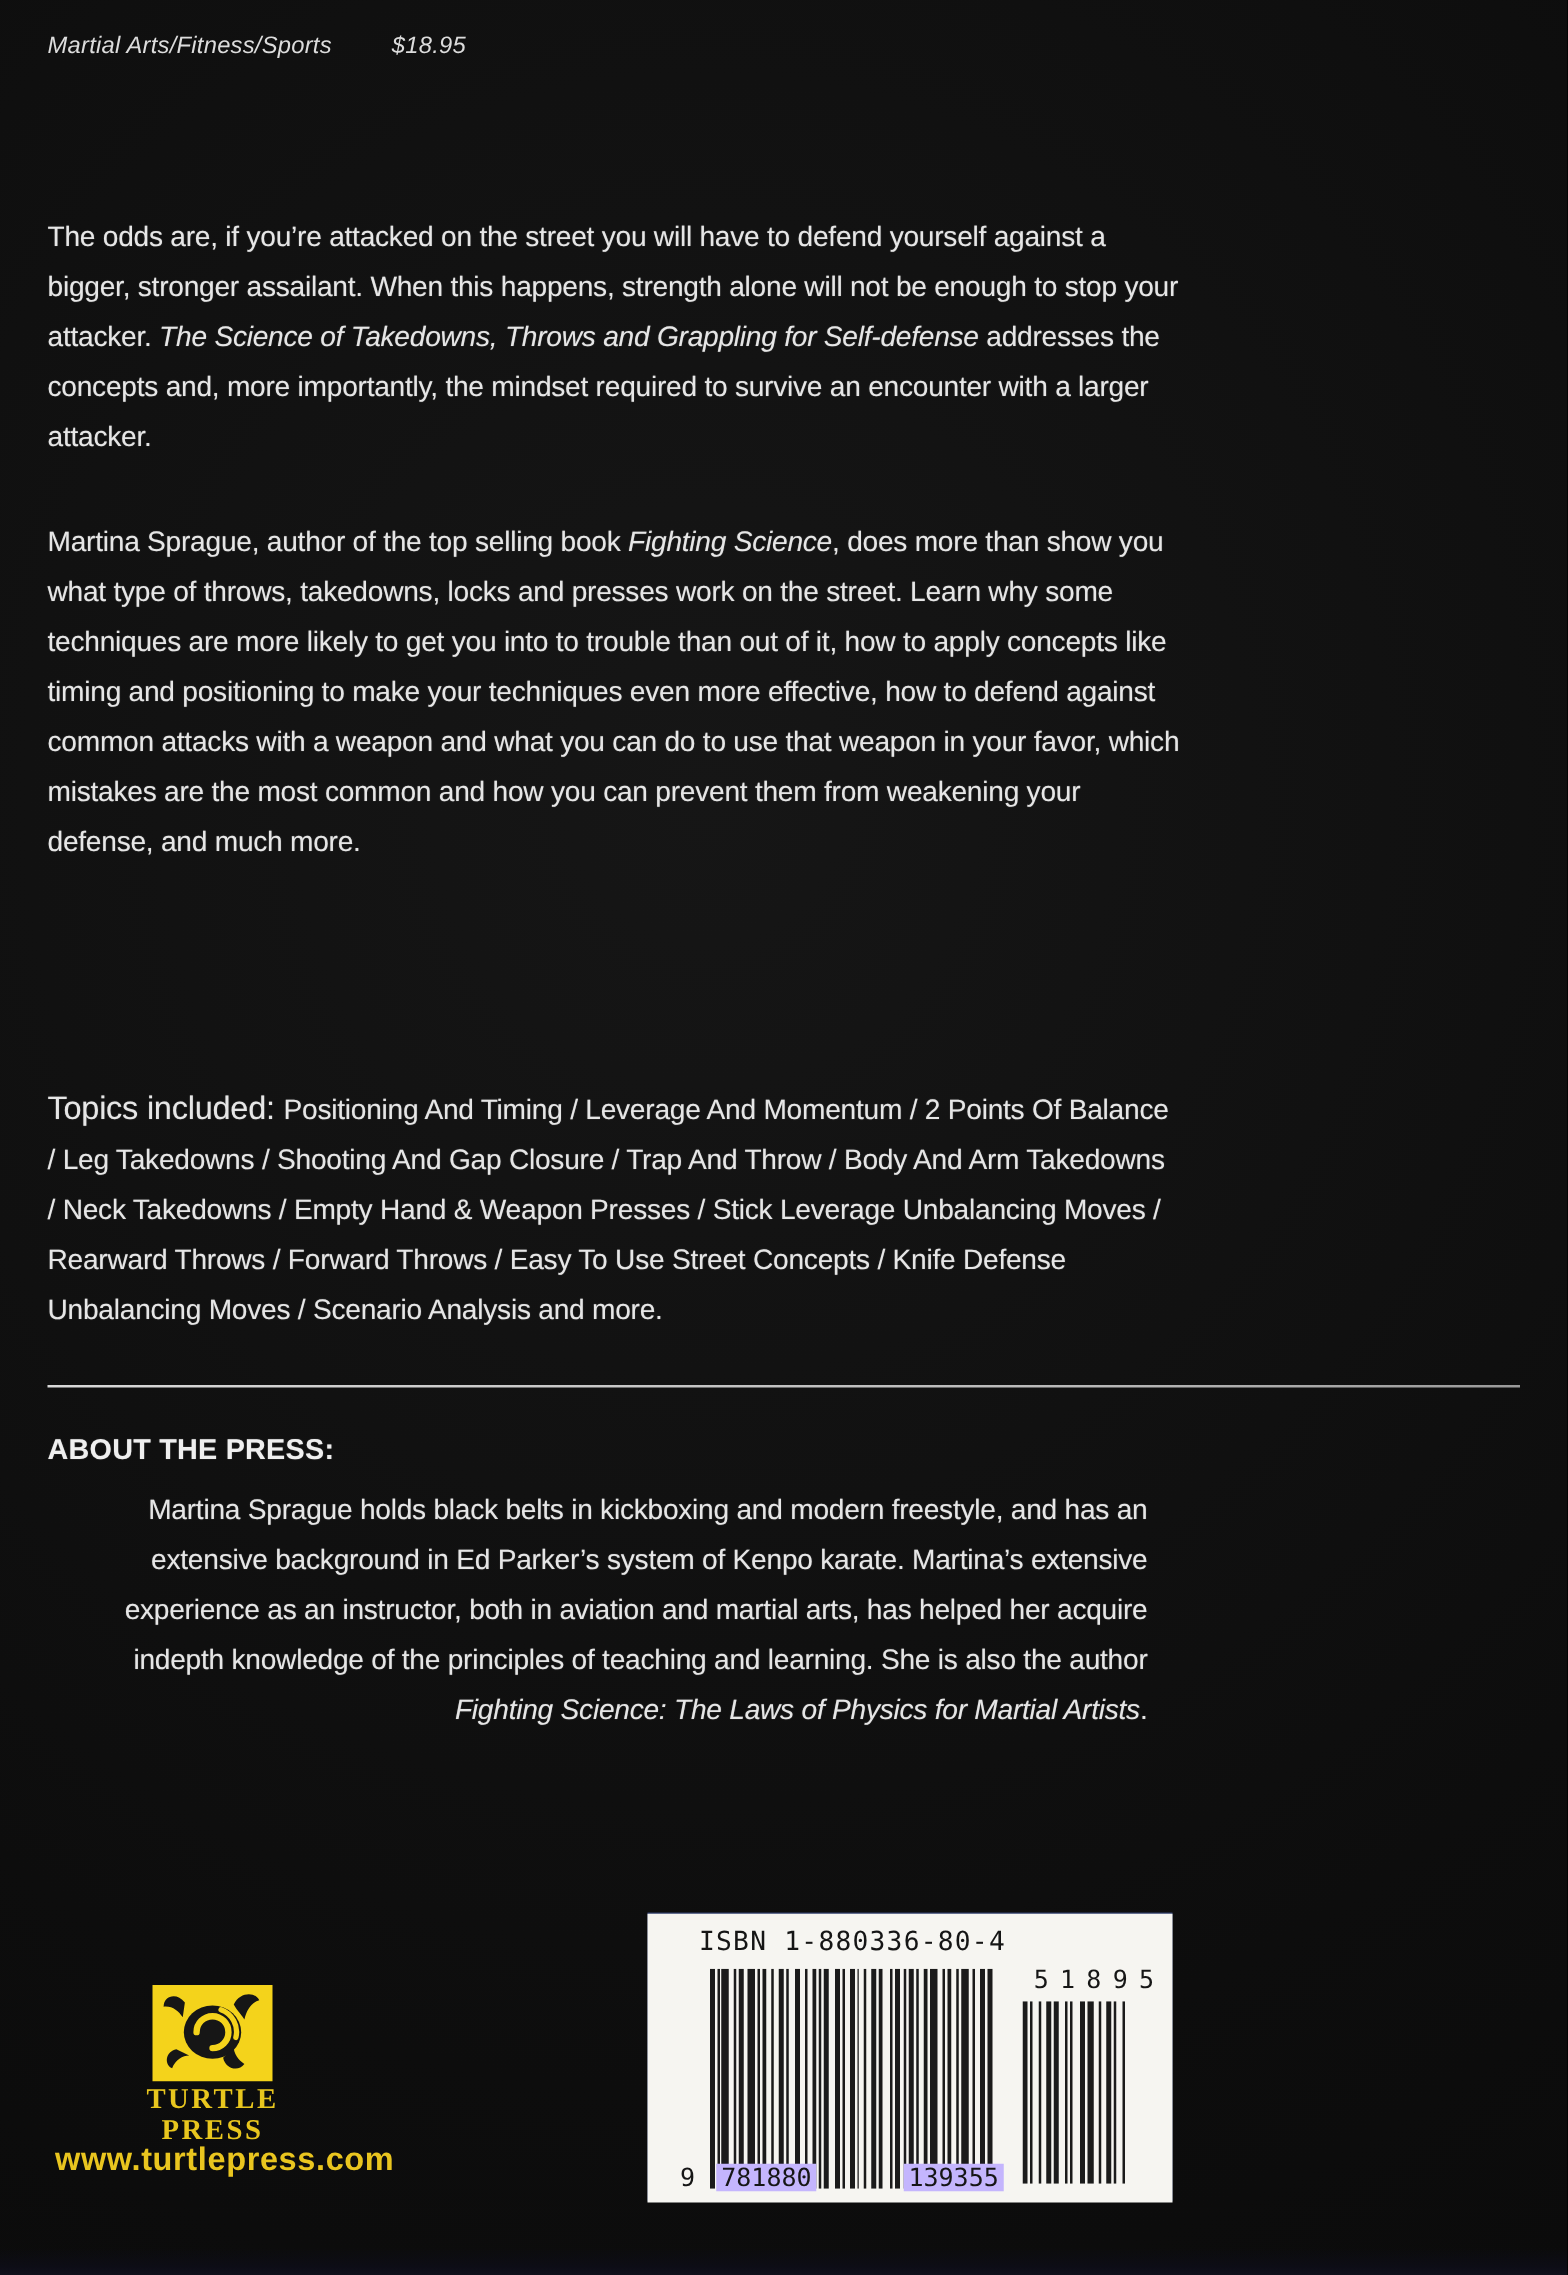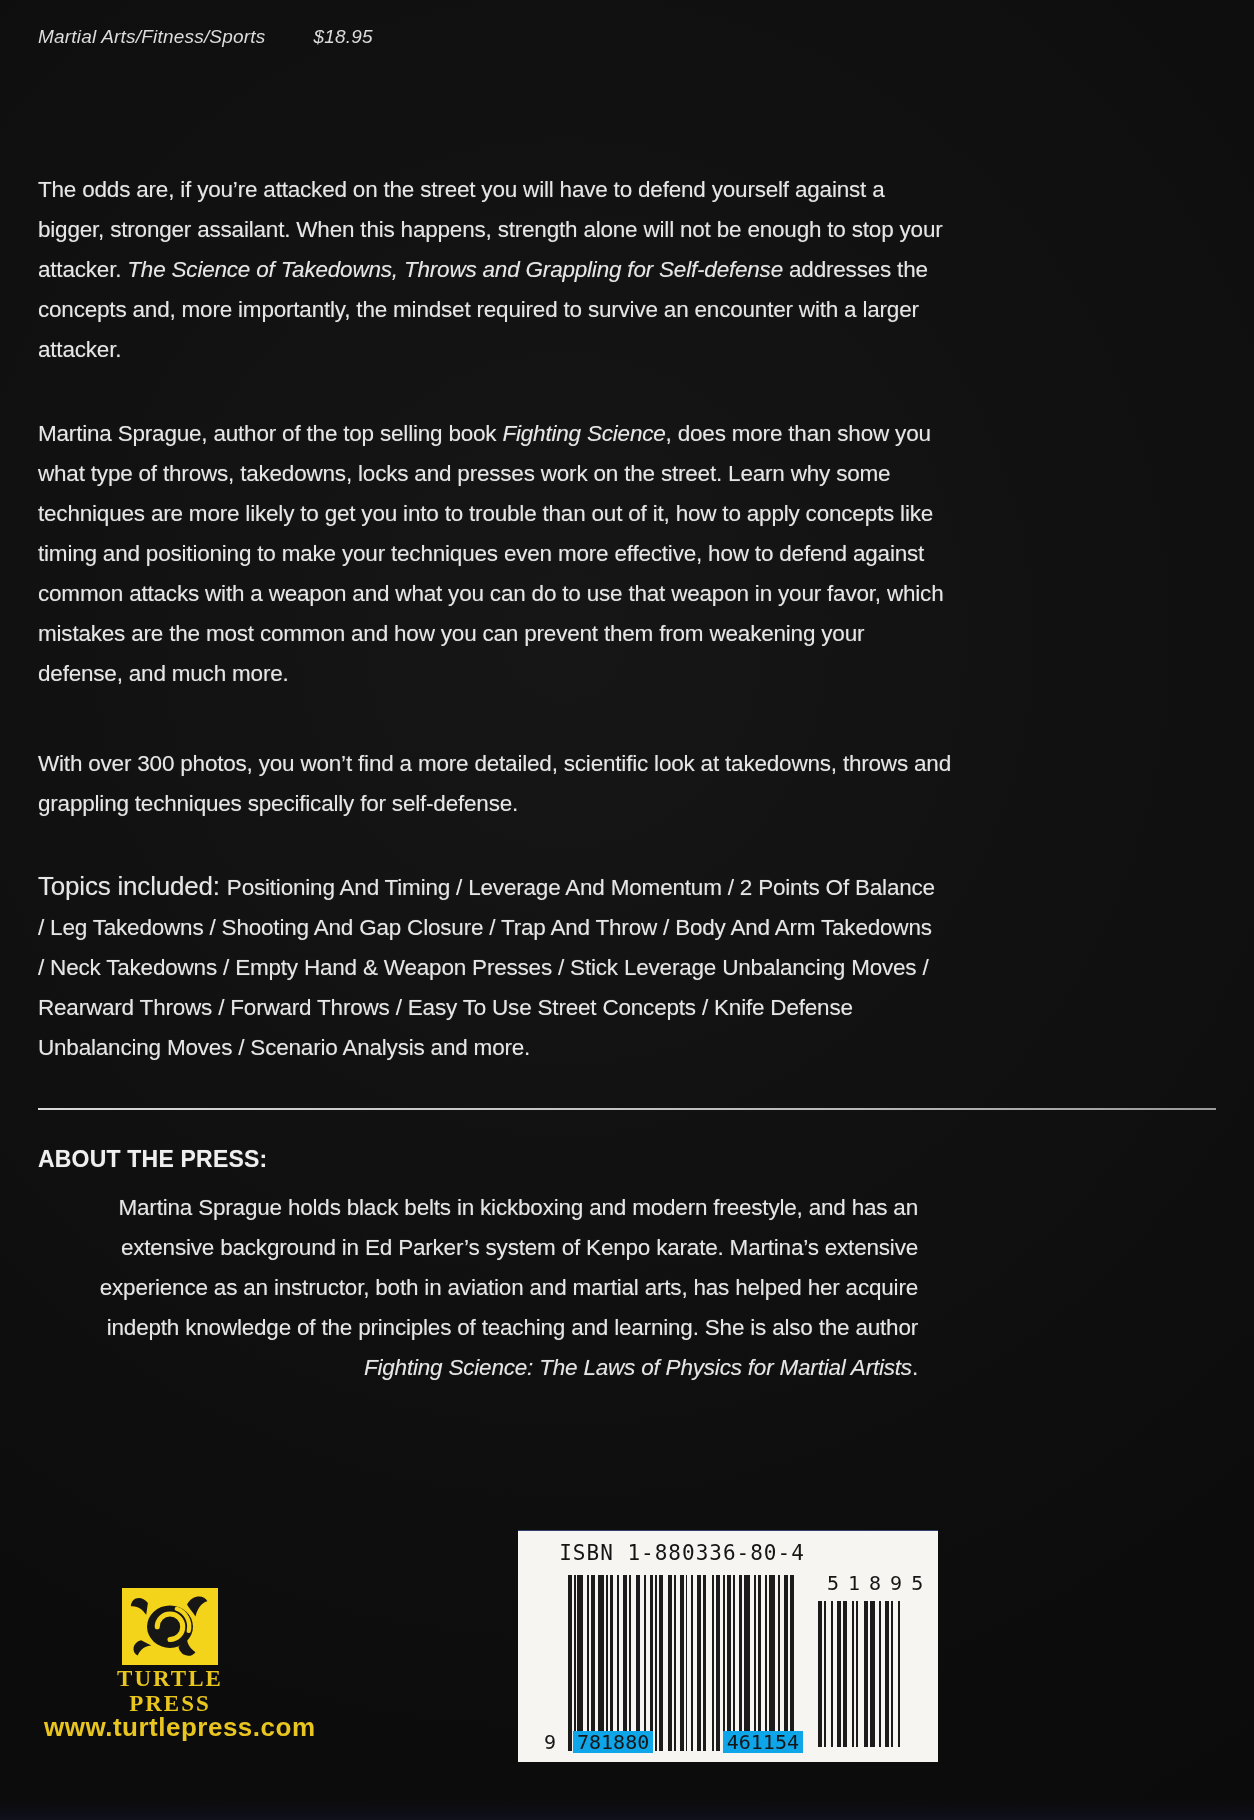--- a/index.html
+++ b/index.html
@@ -70,21 +70,21 @@
     font-size:21px;color:#15151 5;color:#151515;letter-spacing:1px;white-space:nowrap;
   }
   .bc-main{position:absolute;left:50px;top:44px;width:240px;height:176px;}
   .bc-bars{position:absolute;inset:0;display:flex;overflow:hidden;}
   .bc-bars>div{height:100%;flex:0 0 auto;}
   .bc-digits{
     position:absolute;left:5px;right:5px;bottom:-2px;
     display:flex;justify-content:space-between;
     font-family:"DejaVu Sans Mono", monospace;font-size:20px;color:#161616;
   }
-  .bc-digits span{background:#0ea5e9;padding:1px 4px 0;line-height:1.05;}
+  .bc-digits span{background:#c4b5fd;padding:1px 4px 0;line-height:1.05;}
   .bc-lead9{
     position:absolute;left:-26px;bottom:-3px;
     font-family:"DejaVu Sans Mono", monospace;font-size:20px;color:#161616;
     background:#f6f5f1;padding:1px 2px 0;
   }
   .bc-supp{position:absolute;left:300px;top:44px;width:100px;height:176px;}
   .supp-num{
     position:absolute;left:0;right:0;top:-4px;
     text-align:center;
     font-family:"DejaVu Sans Mono", monospace;font-size:20px;color:#161616;
@@ -105,21 +105,20 @@
 
   <div class="abs meta-row">
     <span>Martial Arts/Fitness/Sports</span>
     <span>$18.95</span>
   </div>
 
   <p class="abs body para1"><span>The odds are, if you’re attacked on the street you will have to defend yourself against a bigger, stronger assailant. When this happens, strength alone will not be enough to stop your attacker. </span><em>The Science of Takedowns, Throws and Grappling for Self-defense</em><span> addresses the concepts and, more importantly, the mindset required to survive an encounter with a larger attacker.</span></p>
 
   <p class="abs body para2"><span>Martina Sprague, author of the top selling book </span><em>Fighting Science</em><span>, does more than show you what type of throws, takedowns, locks and presses work on the street. Learn why some techniques are more likely to get you into to trouble than out of it, how to apply concepts like timing and positioning to make your techniques even more effective, how to defend against common attacks with a weapon and what you can do to use that weapon in your favor, which mistakes are the most common and how you can prevent them from weakening your defense, and much more.</span></p>
 
-  <p class="abs body para3">With over 300 photos, you won’t find a more detailed, scientific look at takedowns, throws and grappling techniques specifically for self-defense.</p>
 
   <p class="abs body topics"><span class="lead">Topics included: </span><span>Positioning And Timing / Leverage And Momentum / 2 Points Of Balance / Leg Takedowns / Shooting And Gap Closure / Trap And Throw / Body And Arm Takedowns / Neck Takedowns / Empty Hand &amp; Weapon Presses / Stick Leverage Unbalancing Moves / Rearward Throws / Forward Throws / Easy To Use Street Concepts / Knife Defense Unbalancing Moves / Scenario Analysis and more.</span></p>
 
   <div class="abs divider"></div>
 
   <h2 class="abs about-heading">ABOUT THE PRESS:</h2>
 
   <p class="abs body about-para"><span>Martina Sprague holds black belts in kickboxing and modern freestyle, and has an extensive background in Ed Parker’s system of Kenpo karate. Martina’s extensive experience as an instructor, both in aviation and martial arts, has helped her acquire indepth knowledge of the principles of teaching and learning. She is also the author </span><em>Fighting Science: The Laws of Physics for Martial Artists</em><span>.</span></p>
 
   <div class="abs logo-square">
@@ -219,21 +218,21 @@
           <div style="width: 3.8px; background: transparent;"></div>
           <div style="width: 1.9px; background: rgb(27, 27, 27);"></div>
           <div style="width: 3.8px; background: transparent;"></div>
           <div style="width: 3.8px; background: rgb(27, 27, 27);"></div>
           <div style="width: 1.9px; background: transparent;"></div>
           <div style="width: 3.8px; background: rgb(27, 27, 27);"></div>
         </div>
       <span class="bc-lead9">9</span>
       <div class="bc-digits">
         <span>781880</span>
-        <span>461154</span>
+        <span>139355</span>
       </div>
     </div>
     <div class="bc-supp">
       <div class="supp-num">51895</div>
       <div class="supp-bars" id="bars-supp">
           <div style="width: 4.2px; background: rgb(27, 27, 27);"></div>
           <div style="width: 2.1px; background: transparent;"></div>
           <div style="width: 2.1px; background: rgb(27, 27, 27);"></div>
           <div style="width: 4.2px; background: transparent;"></div>
           <div style="width: 2.1px; background: rgb(27, 27, 27);"></div>

